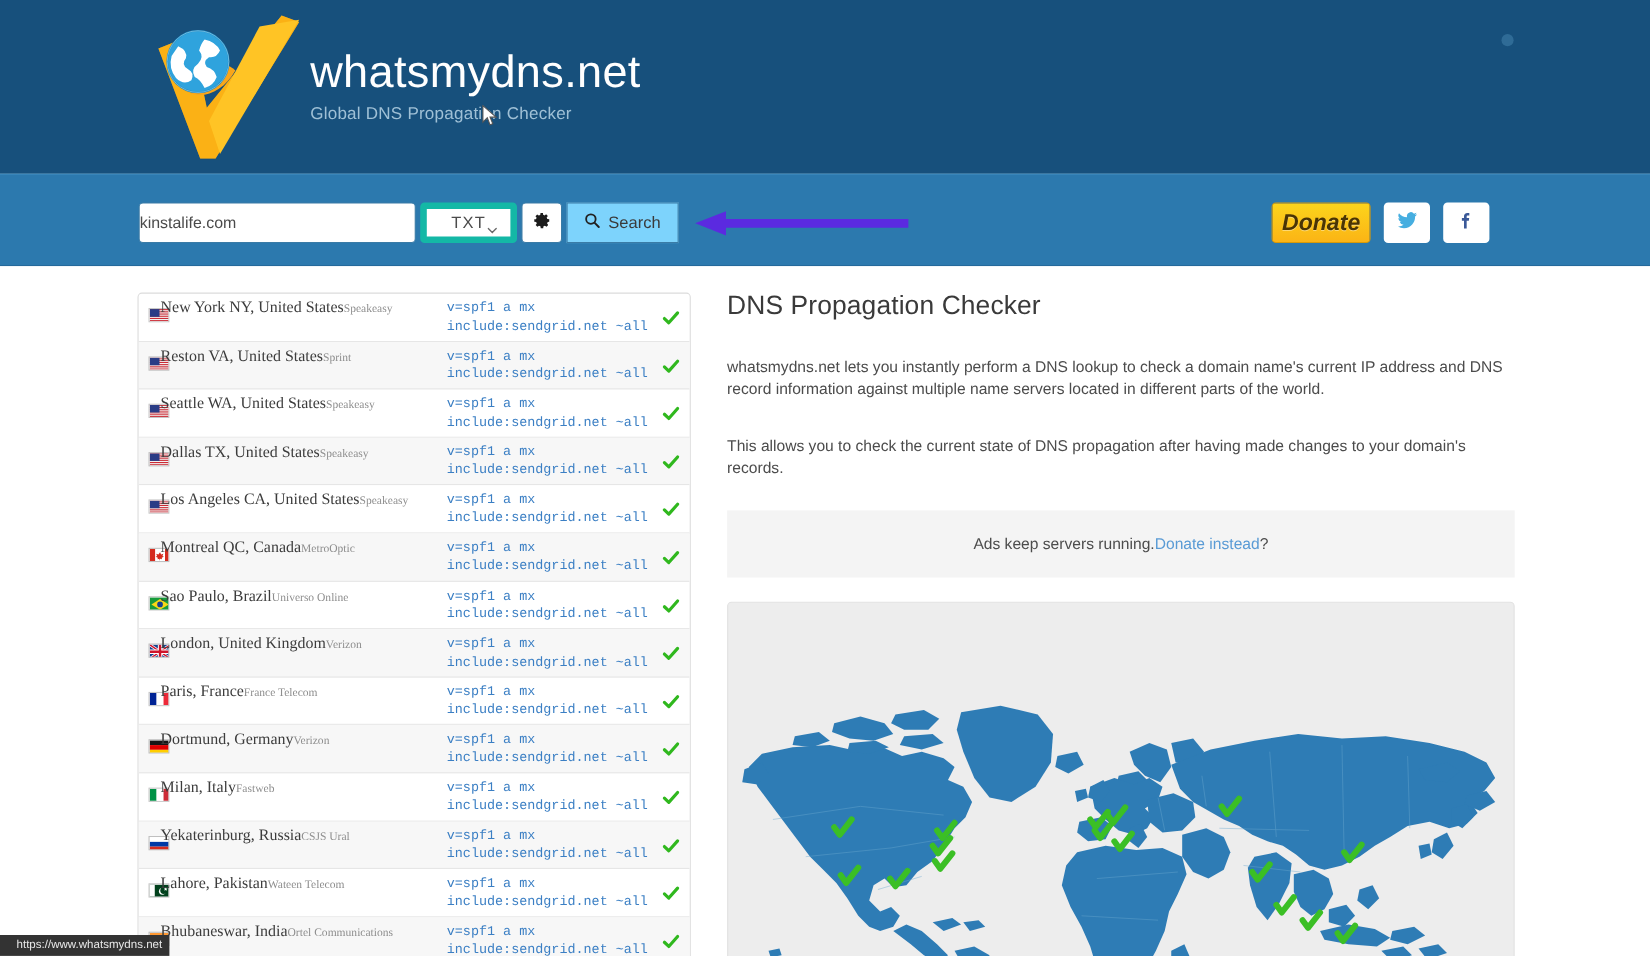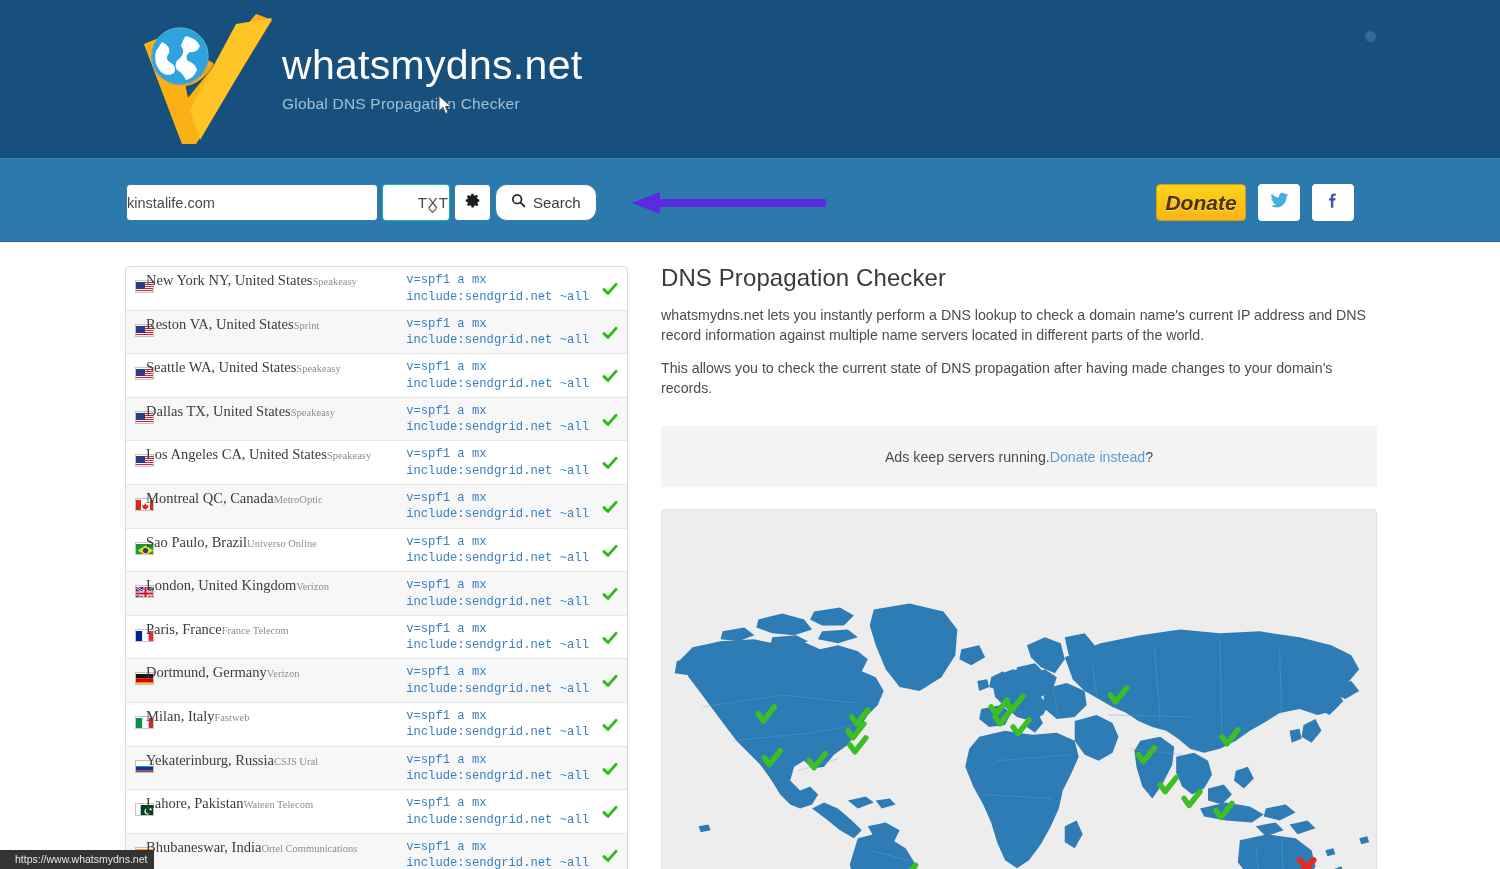--- a/index.html
+++ b/index.html
@@ -46,38 +46,38 @@
   }
   .sb-left { position: absolute; left: 126px; top: 25px; display: flex; align-items: stretch; }
   .domain-input {
     width: 252px; height: 37px;
     border: 1px solid #3a7ba6; border-radius: 4px;
     background: #fff; color: #4a4a4a; font-size: 14.5px;
     padding: 0 0; outline: none;
     font-family: "Liberation Sans", sans-serif;
   }
   .type-select {
-    margin-left: 4px; width: 68px; height: 37px;
-    border: 1px solid #14b8a6; border-radius: 4px; background: #fff;
-    display: flex; align-items: center; justify-content: flex-end;
+    margin-left: 4px; width: 88px; height: 37px;
+    border: 6px solid #14b8a6; border-radius: 4px; background: #fff;
+    display: flex; align-items: center; justify-content: center;
     position: relative; cursor: pointer;
   }
   .type-select .tsv { font-size: 15px; color: #4c4c4c; letter-spacing: 1px; }
   .type-select .chev {
     position: absolute; right: 12px; top: 50%; margin-top: -3px;
     width: 9px; height: 9px;
   }
   .gear-btn {
     margin-left: 4px; width: 37px; height: 37px;
     border: 1px solid #3a7ba6; border-radius: 4px; background: #fff;
     display: flex; align-items: center; justify-content: center; cursor: pointer;
   }
   .search-btn {
     margin-left: 4px; height: 37px; padding: 0 15px;
-    border: 1px solid #3a7ba6; border-radius: 12px; background: #ffffff;
+    border: 1px solid #3a7ba6; border-radius: 0; background: #7dd3fc;
     display: flex; align-items: center; gap: 7px; cursor: pointer;
   }
   .search-btn .slabel { font-size: 15px; color: #3a3a3a; }
 
   .sb-right { position: absolute; left: 1156px; top: 184px; display: flex; align-items: center; }
   .donate-btn {
     width: 90px; height: 37px;
     background: linear-gradient(to bottom, #fcd41c 0%, #fbb415 100%);
     border: 1px solid #d89a07; border-radius: 4px;
     color: #4a3404; font-style: italic; font-weight: bold; font-size: 21px;
@@ -122,21 +122,21 @@
     position: absolute; right: 38px; top: 5px;
     text-align: left;
     font-family: "Liberation Mono", monospace;
     font-size: 12.2px; color: #3b7fc4; line-height: 16.5px;
   }
   .tick { position: absolute; right: 9px; top: 14px; width: 16px; height: 16px; }
 
   
   .rightcol { position: absolute; left: 661px; top: 22px; width: 716px; }
   .page-title { font-size: 24px; color: #3a3a3a; font-weight: 400; letter-spacing: .1px; }
-  .para { font-size: 14.2px; color: #4c4c4c; line-height: 20px; margin-top: 13px; }
+  .para { font-size: 14.2px; color: #4c4c4c; line-height: 20px; margin-top: 32px; }
   .ad-box {
     margin-top: 28px; height: 61px; background: #f4f4f4;
     display: flex; align-items: center; justify-content: center;
     font-size: 14.2px; color: #4c4c4c;
   }
   .ad-box a { color: #5a9bd5; text-decoration: none; }
   .map-box {
     margin-top: 22px; height: 389px; background: #ededed;
     border: 1px solid #e2e2e2; border-radius: 4px;
     position: relative; overflow: hidden;

